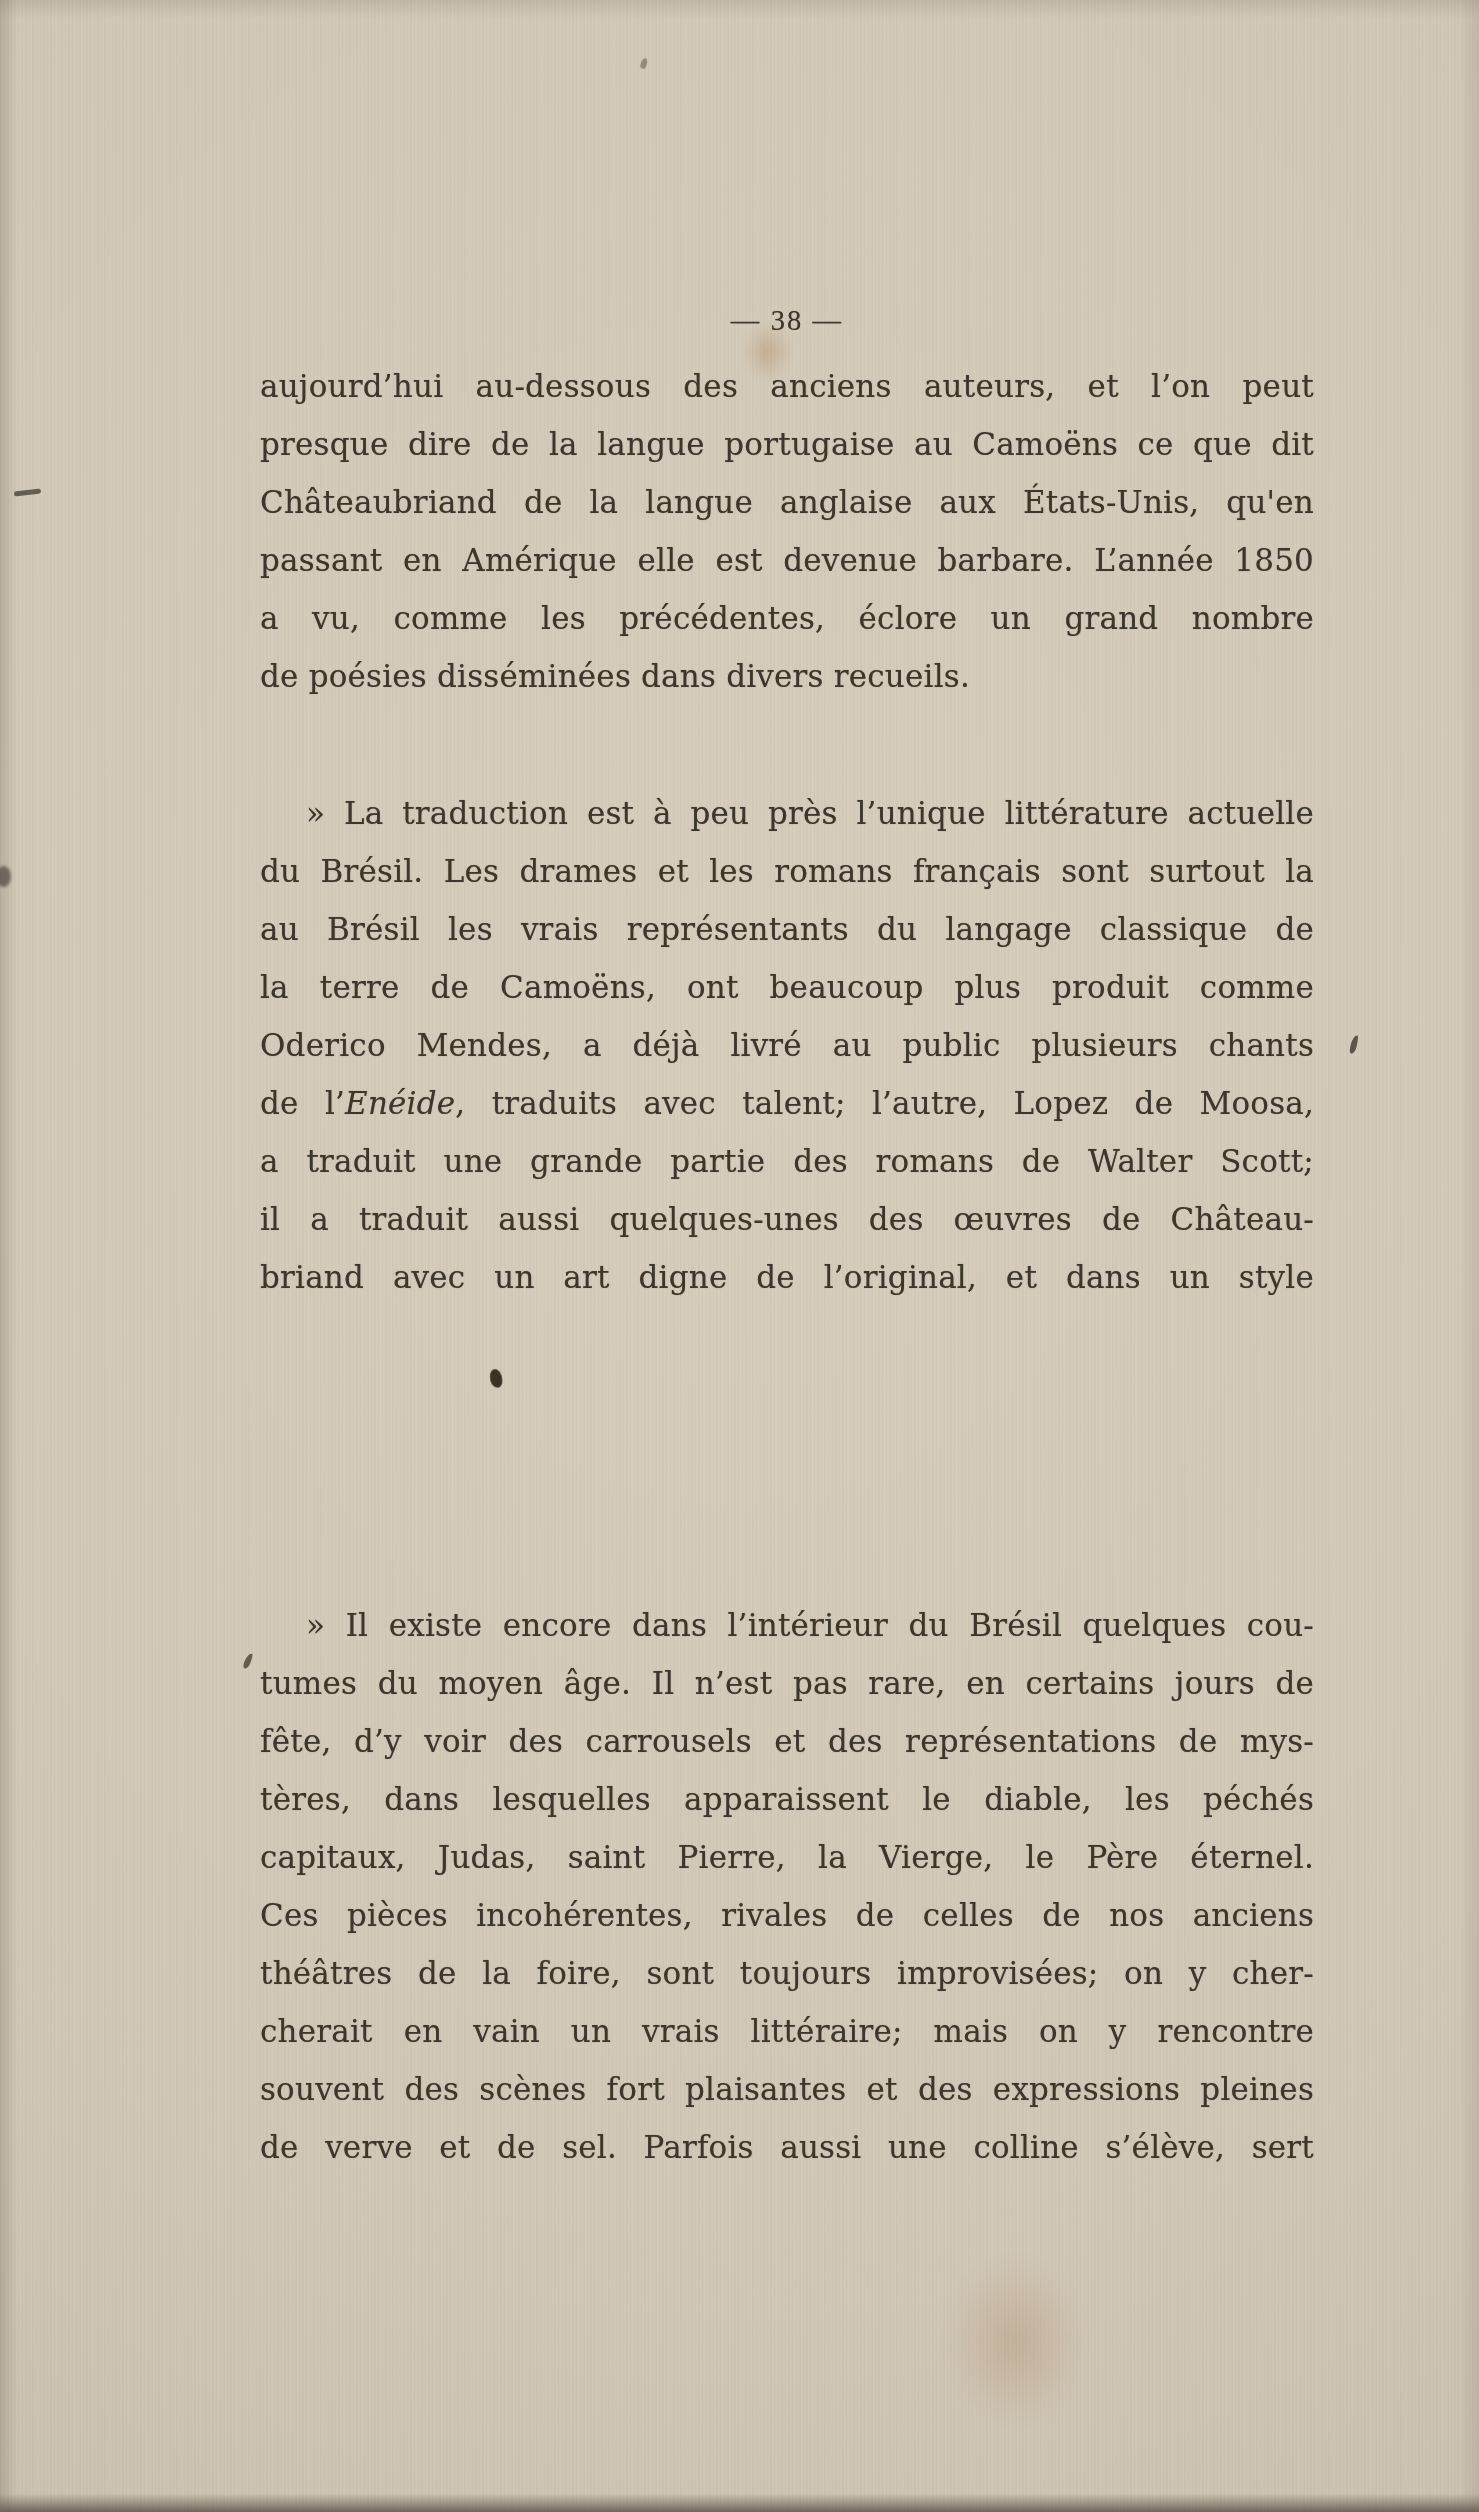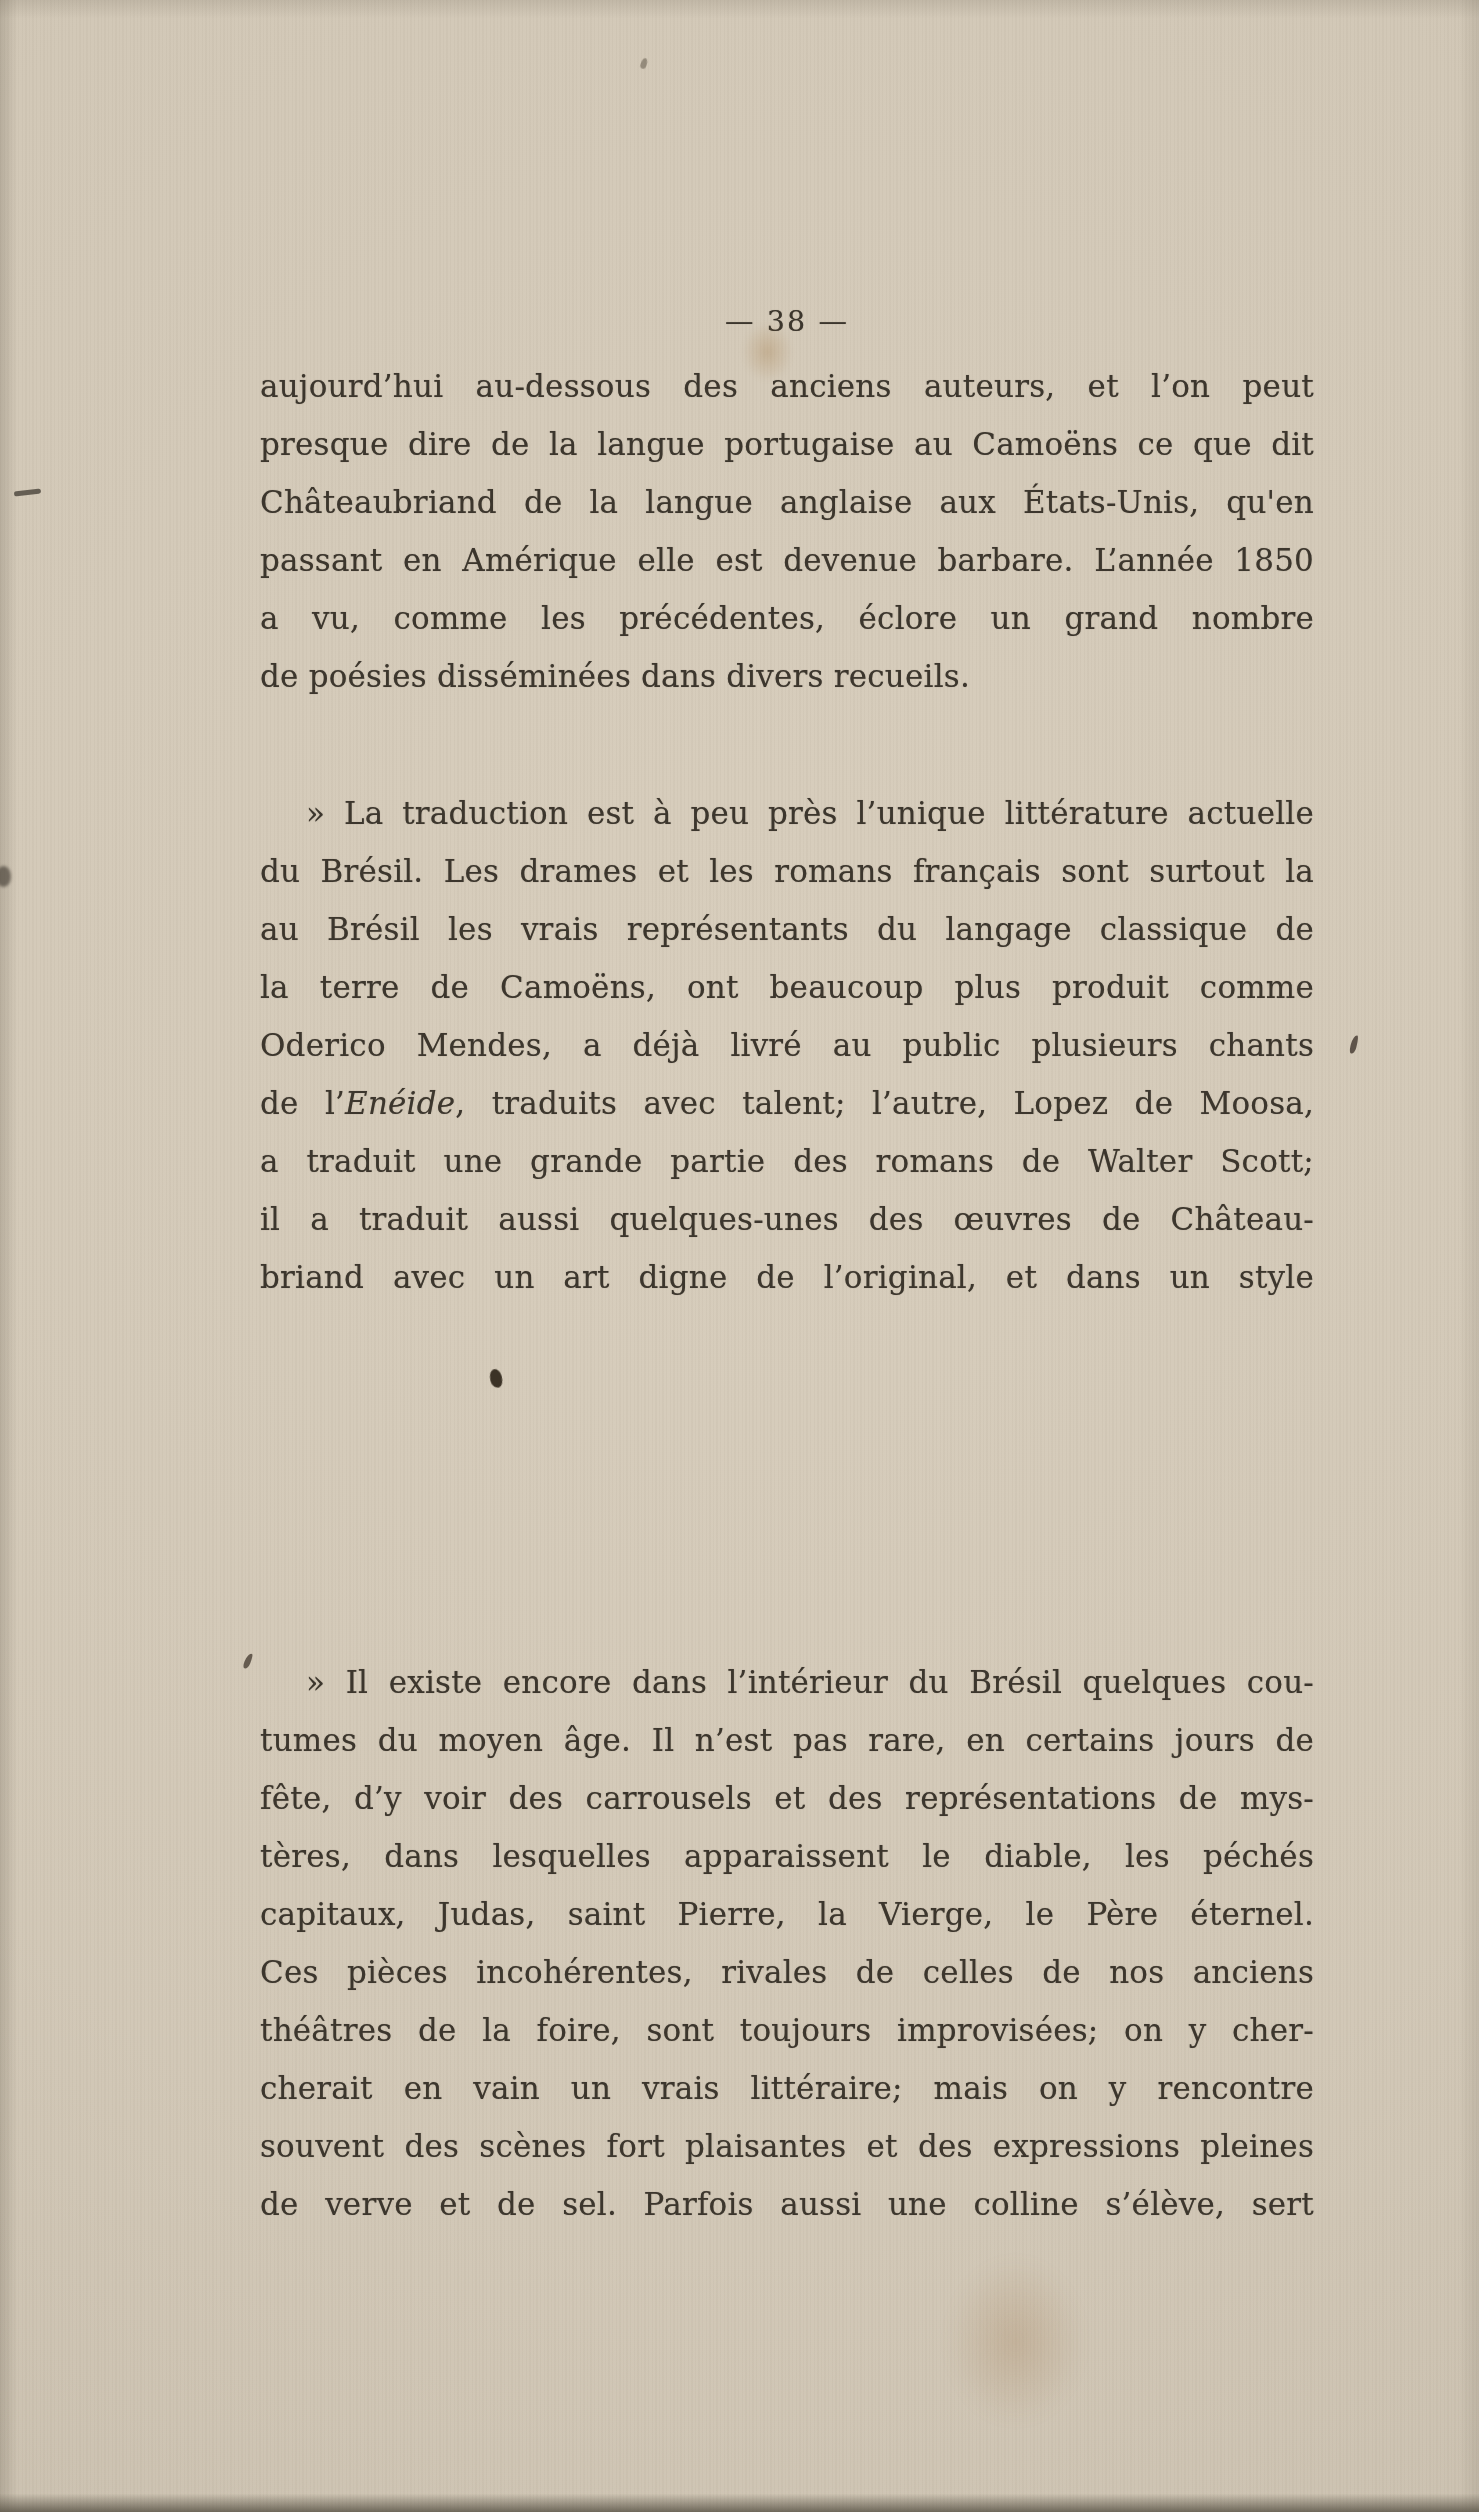--- a/index.html
+++ b/index.html
@@ -13,27 +13,27 @@
       linear-gradient(to top, rgba(93,87,74,.85) 0px, rgba(93,87,74,.55) 6.4px, rgba(93,87,74,0) 18.5px),
       linear-gradient(to right, rgba(84,76,61,.22) 0px, rgba(84,76,61,0) 17px),
       linear-gradient(to left, rgba(84,76,61,.13) 0px, rgba(84,76,61,0) 21.4px),
       linear-gradient(to bottom, rgba(84,76,61,.14) 0px, rgba(84,76,61,0) 18.5px),
       repeating-linear-gradient(90deg, rgba(110,96,76,.045) 0px, rgba(110,96,76,.045) 1.4px, rgba(0,0,0,0) 1.4px, rgba(0,0,0,0) 3.6px),
       radial-gradient(ellipse 130% 90% at 50% 40%, #d8cebd 0%, #d2c8b7 55%, #c5bbaa 100%);
   }
   .page-number{
     position:absolute;left:260px;top:305px;width:1054px;
     text-align:center;font-size:28.5px;letter-spacing:2.1px;
-    color:#3c362d;text-shadow:0 0 0.7px rgba(56,48,38,.5);
+    color:#3c362d;text-shadow:0 0 0.7px rgba(56,48,38,.5);font-family:Liberation Serif, serif;
   }
   .page-text{position:absolute;left:260px;top:0;width:1054px;}
   .paragraph{position:absolute;left:0;width:100%;}
   .paragraph:nth-child(1){top:357px;}
   .paragraph:nth-child(2){top:784px;}
-  .paragraph:nth-child(3){top:1653px;}
+  .paragraph:nth-child(3){top:1596px;}
   .line{
     height:58px;line-height:58px;font-size:31px;
     text-align:justify;overflow:hidden;
     letter-spacing:0.2px;
     text-shadow:0 0 0.9px rgba(58,50,40,.45);
   }
   .line.j::after{content:"";display:inline-block;width:100%;height:0;vertical-align:top;}
   .line.ind{text-indent:46px;}
   .line em{font-style:italic;}
   

